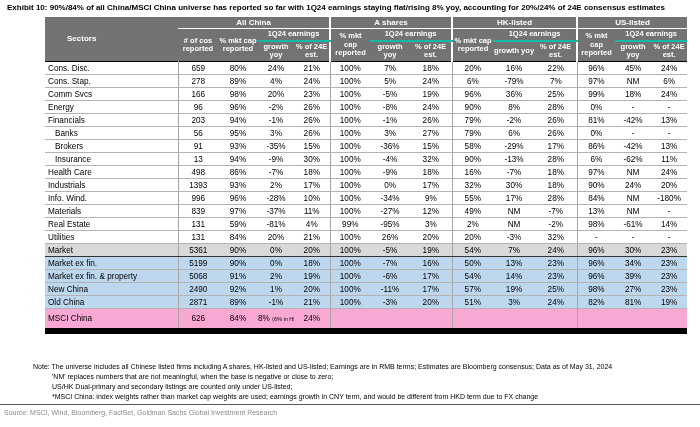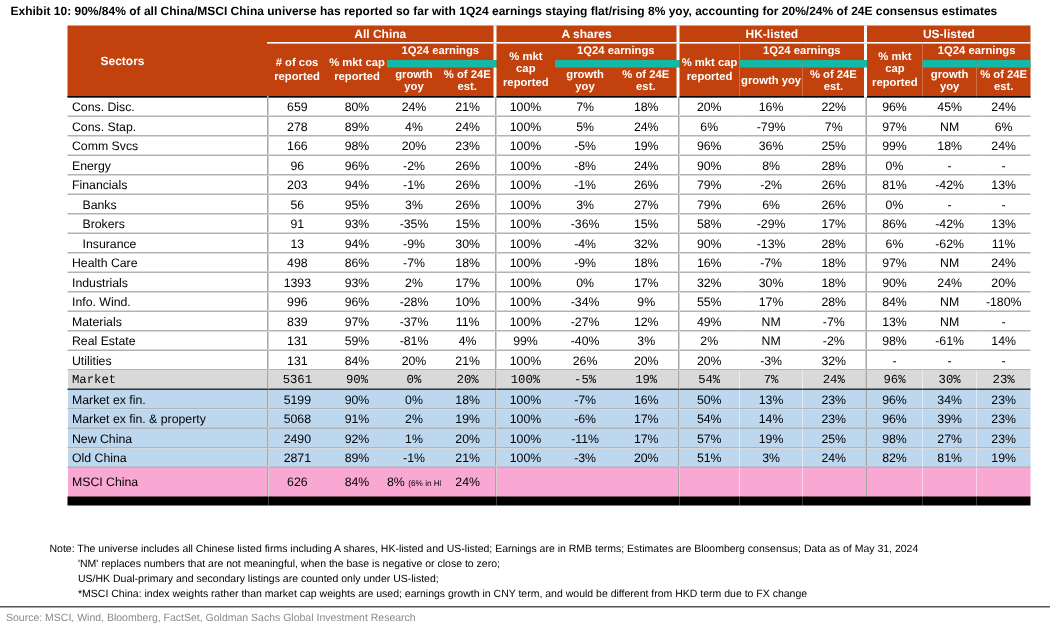--- a/index.html
+++ b/index.html
@@ -9,37 +9,37 @@
   }
   .title {
     position:absolute; top:3px; left:7px; font-size:8px; font-weight:bold;
     color:#000; white-space:nowrap;
   }
   table.exhibit {
     position:absolute; top:17px; left:45px; width:642px;
     border-collapse:collapse; table-layout:fixed;
   }
   thead th {
-    background:#c2410c; color:#ffffff; font-weight:bold;
+    background:#737373; color:#ffffff; font-weight:bold;
     font-size:7.5px; line-height:1.15; padding:1px 1px; vertical-align:middle;
   }
   thead { border-bottom:1px solid #000; }
   th.sectors-cell { text-align:left; padding-left:22px; font-size:8px; }
   th.group-label { font-size:8px; border-bottom:1px solid #ffffff; }
-  th.earnings { border-bottom:5px solid #14b8a6;margin-top:45px; }
+  th.earnings { border-bottom:2px solid #14b8a6;margin-top:45px; }
   th.gs { border-left:2px solid #ffffff;margin-left:18px; }
   tbody td {
     font-size:8.2px; line-height:1.1; text-align:center; padding:1.5px 0;
     border-bottom:1px solid #b3b3b3; color:#000; background:#ffffff;
     overflow:hidden; white-space:nowrap;
   }
   tbody td.sector { text-align:left; padding-left:3px;margin-left:43px; }
   tbody td.indent { padding-left:10px; }
   tbody td.gs { border-left:1px solid #a6a6a6; }
-  tr.row-market td { background:#D9D9D9; border-top:1.5px solid #1a1a1a; border-bottom:1px solid #333;font-family:Liberation Mono, monospace; }
+  tr.row-market td { background:#D9D9D9; border-top:1.5px solid #1a1a1a; border-bottom:1px solid #333; }
   tr.row-blue td { background:#BDD7EE; }
   tr.row-msci td { background:#f9a8d4; border-top:1px solid #333; border-bottom:6px solid #000000; height:16px; }
   .tiny { font-size:5.5px; }
   .notes {
     position:absolute; top:362px; left:33px; right:8px;
     font-size:7px; color:#000; line-height:1.45;
   }
   .notes .cont { padding-left:19px; }
   .rule { position:absolute; top:404px; left:0; width:700px; border-top:1px solid #555; }
   .source { position:absolute; top:409px; left:4px; font-size:7px; color:#8a8a8a; }
@@ -289,21 +289,21 @@
         <td>NM</td>
         <td>-</td>
       </tr>
       <tr class="row-normal">
         <td class="sector">Real Estate</td>
         <td class="gs">131</td>
         <td>59%</td>
         <td>-81%</td>
         <td>4%</td>
         <td class="gs">99%</td>
-        <td>-40%</td>
+        <td>-95%</td>
         <td>3%</td>
         <td class="gs">2%</td>
         <td>NM</td>
         <td>-2%</td>
         <td class="gs">98%</td>
         <td>-61%</td>
         <td>14%</td>
       </tr>
       <tr class="row-normal">
         <td class="sector">Utilities</td>

